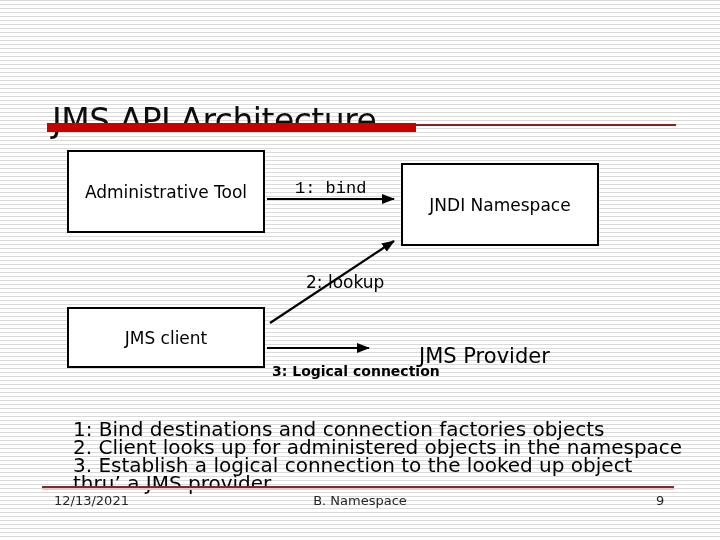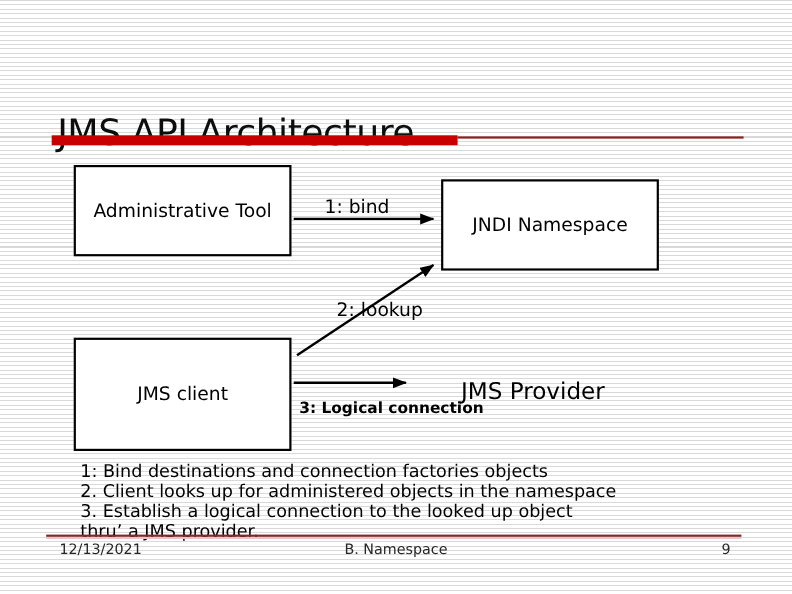--- a/index.html
+++ b/index.html
@@ -16,27 +16,27 @@
   }
   .accent-bar{left:47px;top:123px;width:369px;height:9px;background:#c80000;}
   .accent-line{left:416px;top:124px;width:260px;height:2px;background:#8e1f1f;}
   .dbox{
     background:#ffffff;border:2px solid #000;box-sizing:border-box;
     display:flex;align-items:center;justify-content:center;
     font-size:17px;color:#000;white-space:nowrap;
   }
   .box-admin{left:67px;top:150px;width:198px;height:83px;}
   .box-jndi{left:401px;top:163px;width:198px;height:83px;}
-  .box-client{left:67px;top:307px;width:198px;height:103px;}
+  .box-client{left:67px;top:307px;width:198px;height:61px;}
   .lbl{color:#000;white-space:nowrap;}
-  .lbl-bind{left:295px;top:179px;font-size:17px;}
+  .lbl-bind{left:295px;top:179px;font-size:17px;font-family:Liberation Mono, monospace;}
   .lbl-lookup{left:306px;top:272px;font-size:17px;text-align:right;}
   .lbl-provider{left:419px;top:344px;font-size:21px;text-align:center;}
   .lbl-logical{left:272px;top:363px;font-size:14px;font-weight:bold;}
-  .notes{left:73px;top:420px;font-size:16px;line-height:18px;color:#000;}
+  .notes{left:73px;top:420px;font-size:20px;line-height:18px;color:#000;}
   .notes div{white-space:nowrap;}
   .footer-divider{left:42px;top:486px;width:632px;height:2px;background:#7d2a2a;box-shadow:0 2px 0 #e9c6c6;}
   .footer-text{font-size:13px;color:#262626;white-space:nowrap;}
   .footer-date{left:54px;top:493px;}
   .footer-author{left:0;top:493px;width:720px;text-align:center;}
   .footer-page{left:656px;top:493px;}
   svg line{stroke:#000;stroke-width:2.2px;}
   svg #ah path{fill:#000;}
 </style>
 </head>

